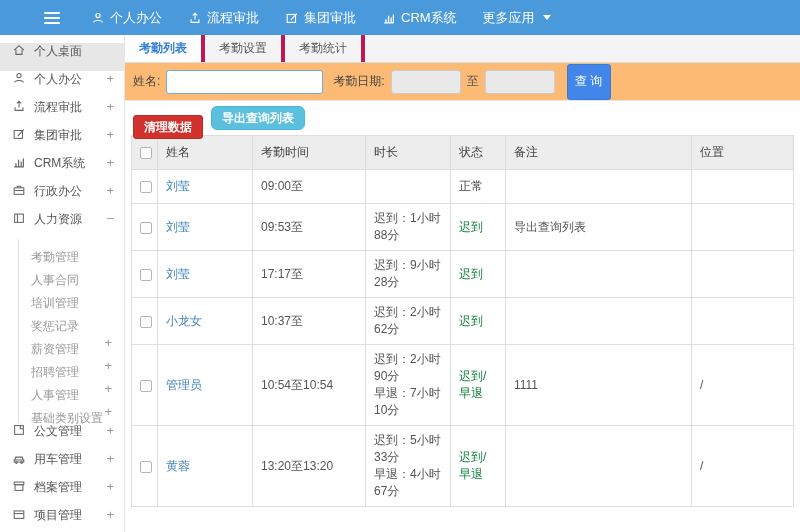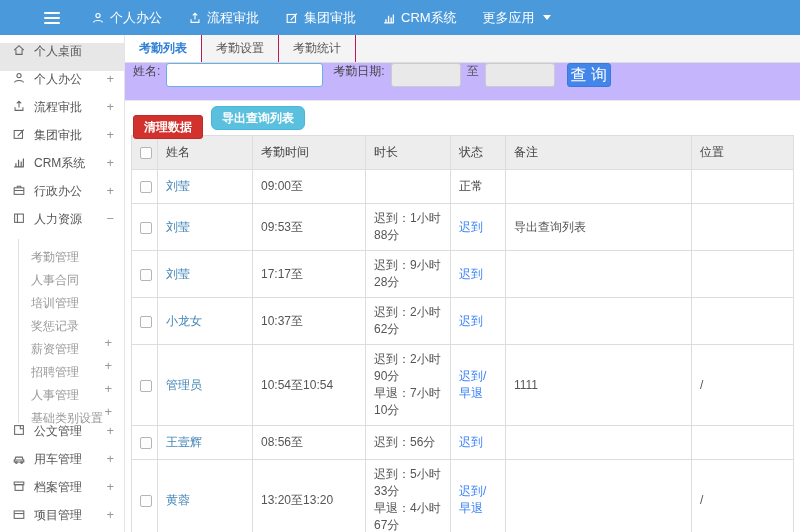--- a/index.html
+++ b/index.html
@@ -28,51 +28,51 @@
   .side-item .sicon { width:14px; height:14px; margin-right:8px; color:#666; flex:none; }
   .side-item .slabel { flex:1; white-space:nowrap; overflow:hidden; }
   .expander { color:#999; font-size:13px; flex:none; }
   .sub-list { border-left:1px solid #e0e0e0; margin-left:18px; }
   .sub-item { height:23px; display:flex; align-items:center; padding:0 12px; color:#999; cursor:pointer; }
   .sub-item .slabel { flex:1; white-space:nowrap; overflow:hidden;margin-top:13px; }
 
   
   .content { position:absolute; left:125px; top:35px; width:675px; height:497px; background:#fff; }
   .tabbar { display:flex; height:28px; background:#f4f4f4; border-bottom:1px solid #ddd; }
-  .tab { line-height:27px; padding:0 14px; border-right:1px solid #be185d; color:#555;
+  .tab { line-height:27px; padding:0 14px; border-right:4px solid #be185d; color:#555;
     cursor:pointer; background:#f4f4f4; }
   .tab.active { background:#fff; color:#2f7fd6; font-weight:bold; }
 
-  .searchbar { height:38px; display:flex; align-items:flex-start; padding:0 8px;
-    background:#c4b5fd; border-bottom:1px solid #e8e8e8; gap:6px; }
+  .searchbar { height:38px; display:flex; align-items:center; padding:0 8px;
+    background:#fdba74; border-bottom:1px solid #e8e8e8; gap:6px; }
   .searchbar label { color:#444; }
   .name-input { width:157px; height:24px; border:1px solid #66afe9; border-radius:3px;
     padding:0 6px; outline:none; font-size:12px; }
   .date-input { width:70px; height:24px; border:1px solid #ccc; border-radius:3px;
     background:#e9e9e9; padding:0 6px; font-size:12px; }
   .grp-date { margin-left:4px; }
-  .btn-query { margin-left:6px; width:44px; height:24px; background:#4286ea; color:#fff;
-    border:1px solid #3b79d4; border-radius:3px; font-size:16px; cursor:pointer; }
+  .btn-query { margin-left:6px; width:44px; height:36px; background:#4286ea; color:#fff;
+    border:1px solid #3b79d4; border-radius:3px; font-size:12px; cursor:pointer; }
 
   .toolbar { height:34px; display:flex; align-items:center; padding:0 8px; gap:8px; background:#fff; }
   .btn-danger { height:24px; padding:0 10px; background:#d2322d; color:#fff;
     border:1px solid #bd2b27; border-radius:3px; font-size:12px; font-weight:bold; cursor:pointer;margin-top:18px; }
   .btn-info { height:24px; padding:0 10px; background:#5bc0de; color:#fff;
     border:1px solid #46b8da; border-radius:6px; font-size:12px; font-weight:bold; cursor:pointer; }
 
   .table-wrap { padding:0 6px; }
   table { width:100%; border-collapse:collapse; table-layout:fixed; }
   th, td { border:1px solid #ddd; padding:6px 8px; text-align:left; vertical-align:middle;
     overflow:hidden; }
   thead th { background:#ededed; color:#444; font-weight:normal; height:25px; padding:8px 8px; }
   td { height:34px; color:#555;margin-top:38px; }
   .cb { display:inline-block; width:12px; height:12px; border:1px solid #b5b5b5;
     background:#fdfdfd; border-radius:2px; vertical-align:middle; cursor:pointer; }
   a.name-link { color:#4587b8; text-decoration:none; cursor:pointer; }
-  .status[data-status="late"] { color:#3b82f6; }
+  .status[data-status="late"] { color:#15803d; }
   .status[data-status="normal"] { color:#444; }
   .c-check { width:26px; } .c-name { width:95px; } .c-time { width:113px; }
   .c-dur { width:85px; } .c-status { width:55px; } .c-remark { width:186px; } .c-loc { width:auto; }
 </style>
 </head>
 <body>
 
 <div class="navbar">
   <div class="hamburger">
       <i></i>
@@ -350,32 +350,20 @@
           <td>
               <div>迟到：2小时90分</div>
               <div>早退：7小时10分</div>
             </td>
           <td><span class="status" data-status="late">迟到/早退</span></td>
           <td>1111</td>
           <td>/</td>
         </tr>
         <tr>
           <td><span class="cb"></span></td>
-          <td><a class="name-link">王壹辉</a></td>
-          <td>08:56至</td>
-          <td>
-              <div>迟到：56分</div>
-              <div></div>
-            </td>
-          <td><span class="status" data-status="late">迟到</span></td>
-          <td></td>
-          <td></td>
-        </tr>
-        <tr>
-          <td><span class="cb"></span></td>
           <td><a class="name-link">黄蓉</a></td>
           <td>13:20至13:20</td>
           <td>
               <div>迟到：5小时33分</div>
               <div>早退：4小时67分</div>
             </td>
           <td><span class="status" data-status="late">迟到/早退</span></td>
           <td></td>
           <td>/</td>
         </tr>

